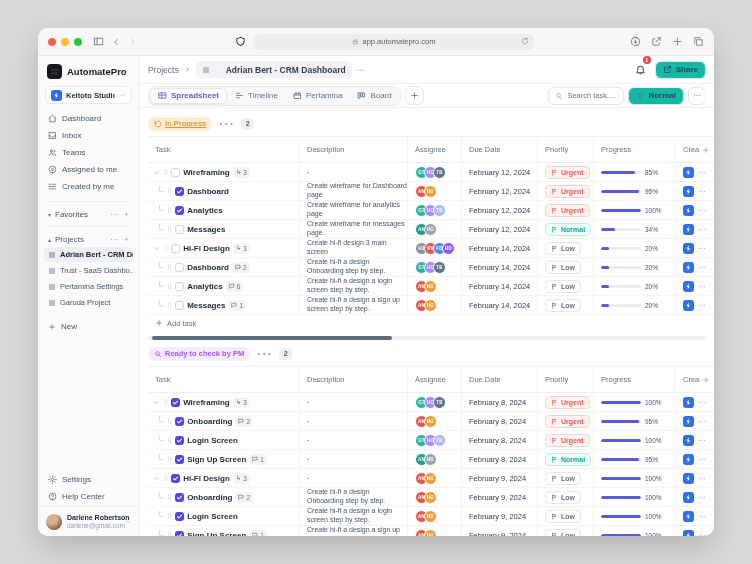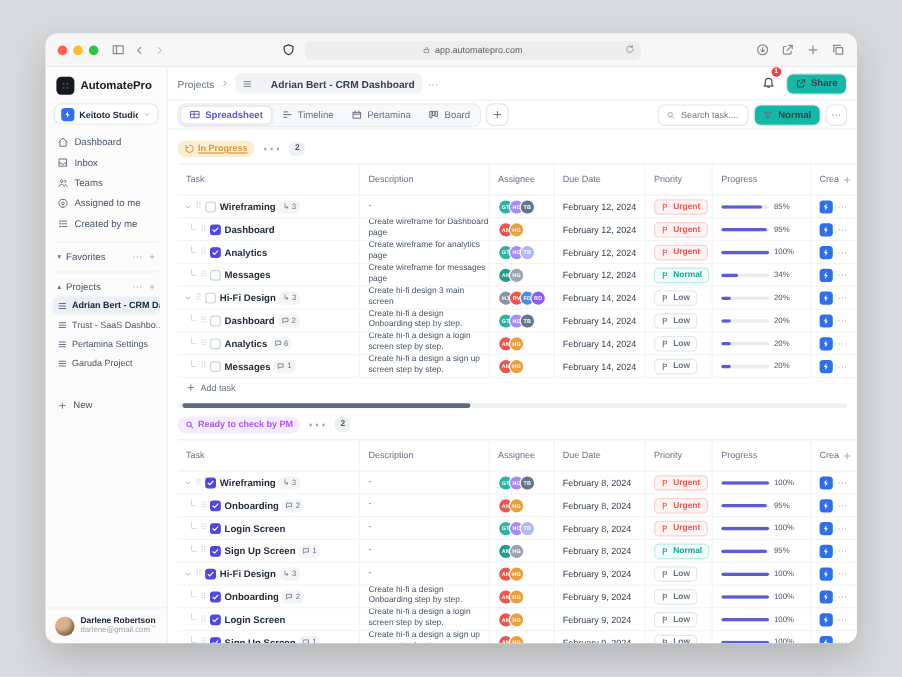--- a/index.html
+++ b/index.html
@@ -303,30 +303,51 @@
             <span class="ic">
               <svg viewBox="0 0 24 24" width="8" height="8" fill="none" stroke="currentColor" stroke-width="2.6" stroke-linecap="round" stroke-linejoin="round">
                 <path d="M4 6h16"></path>
                 <path d="M4 12h16"></path>
                 <path d="M4 18h16"></path>
               </svg>
             </span>
             <span>Garuda Project</span>
           </div>
         </div>
-      <div class="side-item" style="margin-top:19px">
+      <div class="side-item" style="margin-top:8px">
         <span class="ic">
             <svg viewBox="0 0 24 24" width="8" height="8" fill="none" stroke="currentColor" stroke-width="2.2" stroke-linecap="round" stroke-linejoin="round">
               <path d="M12 5v14"></path>
               <path d="M5 12h14"></path>
             </svg>
           </span>
         <span>New</span>
       </div>
       <div class="spacer"></div>
+      <div id="side-footer">
+          <div class="side-item">
+            <span class="ic">
+              <svg viewBox="0 0 24 24" width="9" height="9" fill="none" stroke="currentColor" stroke-width="2.2" stroke-linecap="round" stroke-linejoin="round">
+                <path d="M12 15a3 3 0 1 0 0-6 3 3 0 0 0 0 6z"></path>
+                <path d="M12 2v3M12 19v3M2 12h3M19 12h3M4.9 4.9l2.2 2.2M16.9 16.9l2.2 2.2M19.1 4.9l-2.2 2.2M7.1 16.9l-2.2 2.2"></path>
+              </svg>
+            </span>
+            <span>Settings</span>
+          </div>
+          <div class="side-item">
+            <span class="ic">
+              <svg viewBox="0 0 24 24" width="9" height="9" fill="none" stroke="currentColor" stroke-width="2.2" stroke-linecap="round" stroke-linejoin="round">
+                <path d="M12 21a9 9 0 1 0 0-18 9 9 0 0 0 0 18z"></path>
+                <path d="M9.5 9.2a2.5 2.5 0 0 1 5 .3c0 1.6-2.5 2-2.5 3.5"></path>
+                <path d="M12 16.8h.01"></path>
+              </svg>
+            </span>
+            <span>Help Center</span>
+          </div>
+        </div>
       <div class="profile">
         <span class="avatar-photo"></span>
         <span style="min-width:0">
           <div class="prof-name">Darlene Robertson</div>
           <div class="prof-mail">darlene@gmail.com</div>
         </span>
         <span style="color:#98a2b3;margin-left:auto;display:flex">
             <svg viewBox="0 0 24 24" width="6" height="6" fill="none" stroke="currentColor" stroke-width="2.2" stroke-linecap="round" stroke-linejoin="round">
               <path d="M6 9l6 6 6-6"></path>
             </svg>

